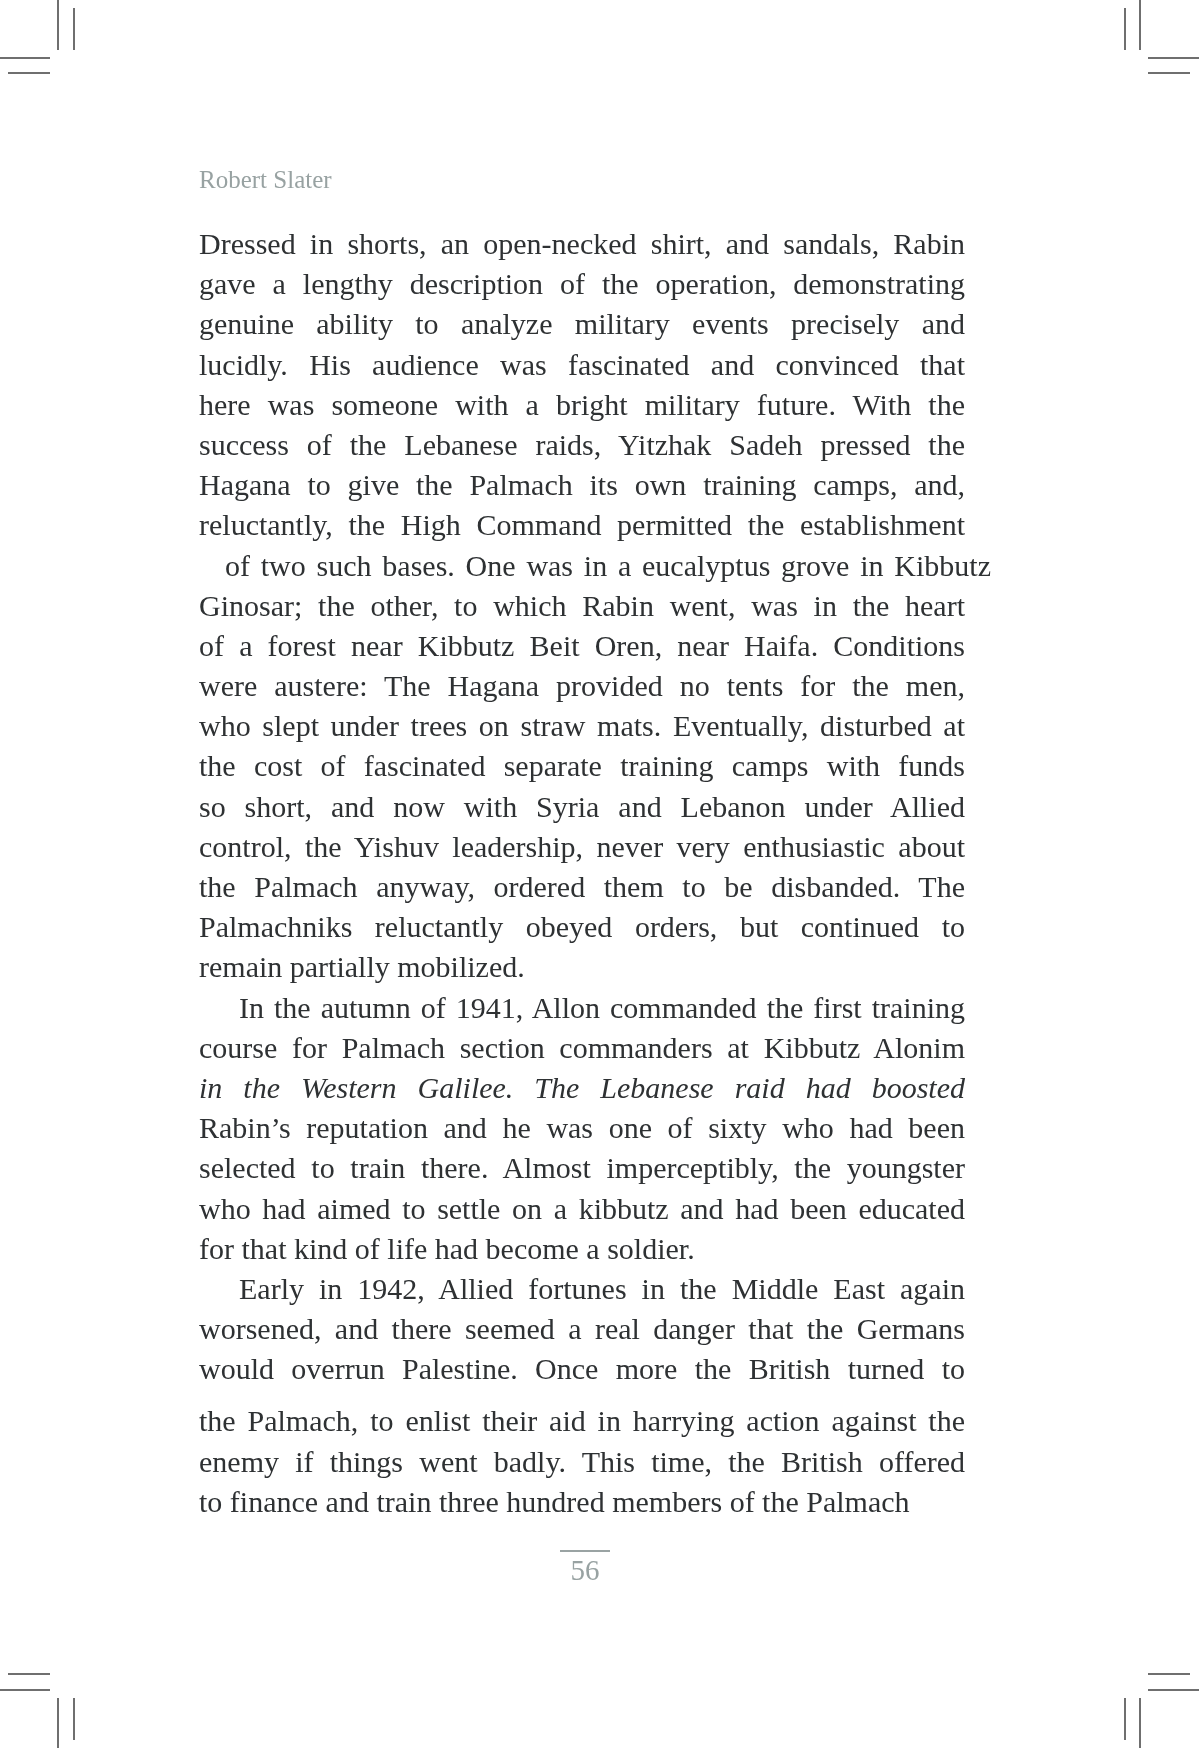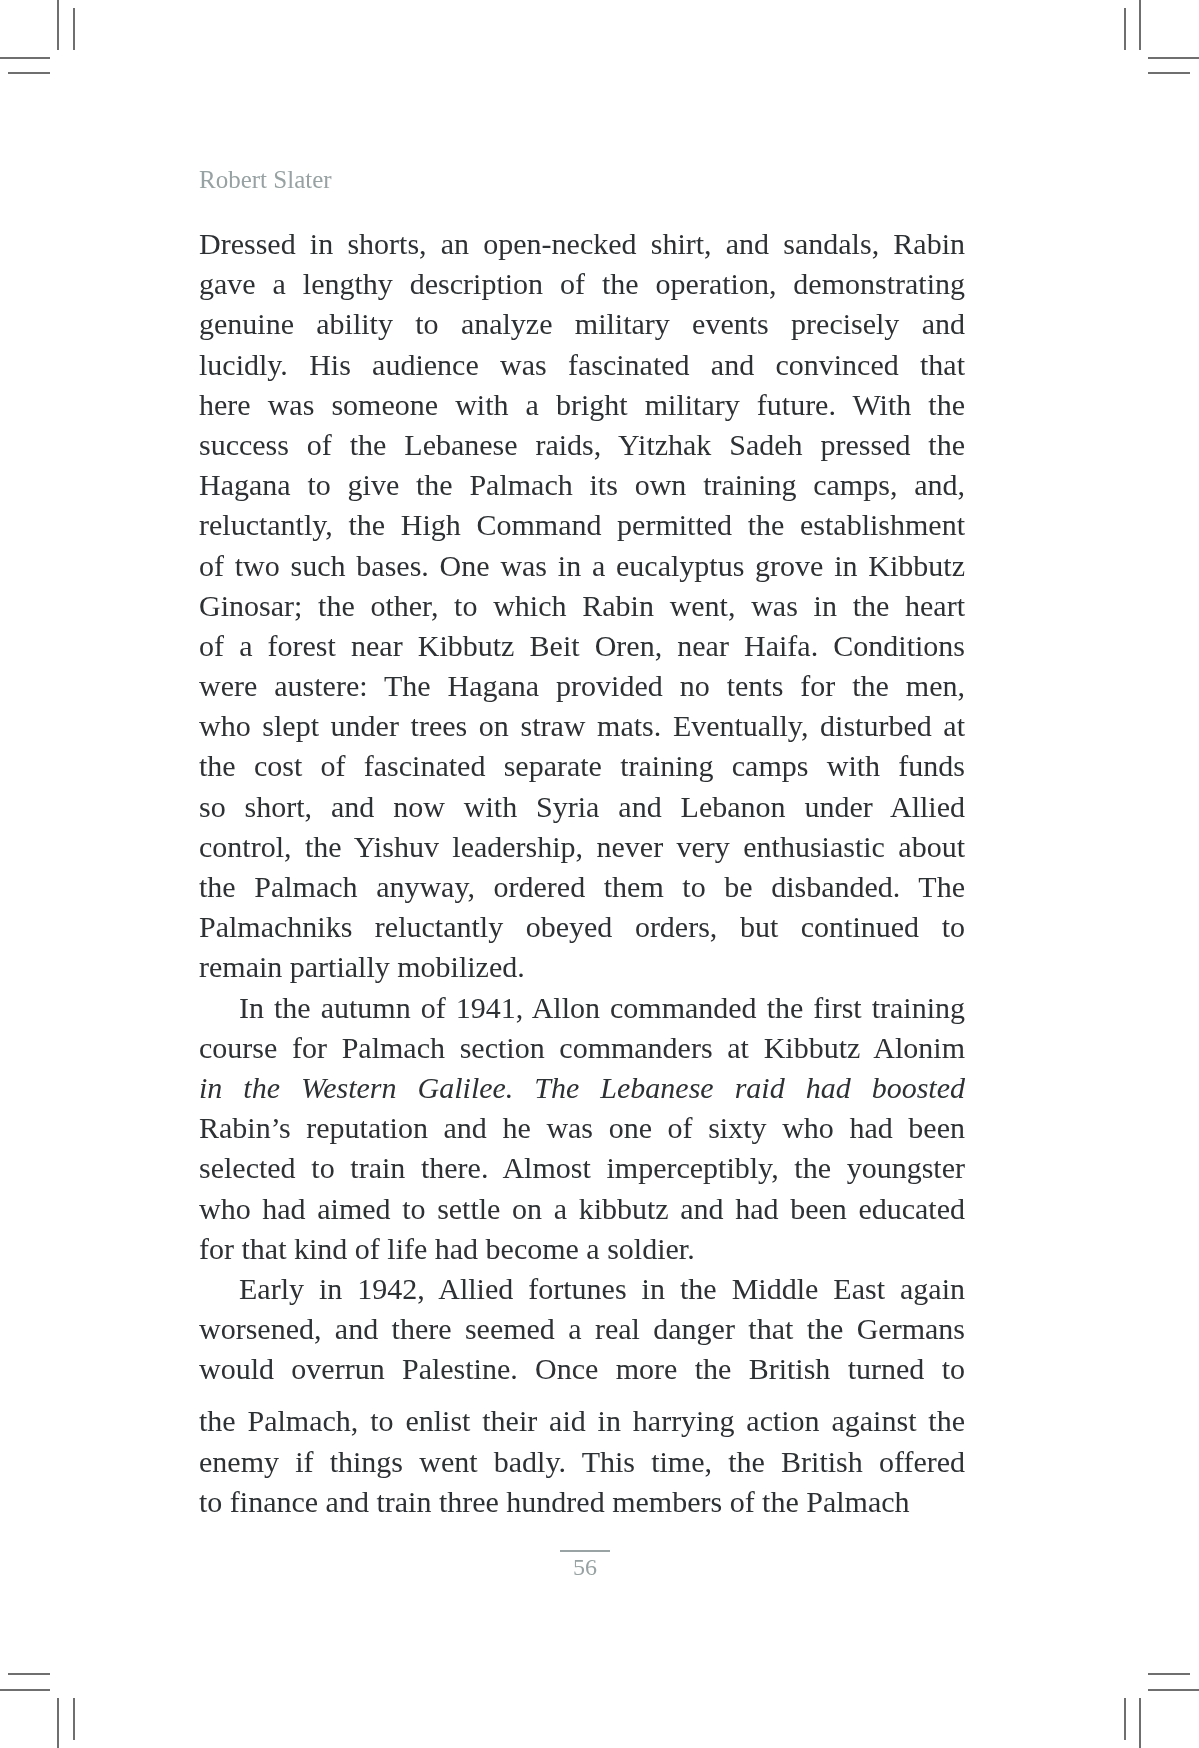--- a/index.html
+++ b/index.html
@@ -17,21 +17,21 @@
     font-family: "Liberation Serif", serif; font-size: 30px;
     line-height: 40.2px; color: #2e3133;
     text-align: justify;
   }
   .line { display: block; white-space: nowrap; text-align-last: justify; text-align: justify; height: 40.2px; overflow: visible; transform-origin: left top; }
   .line.last { text-align-last: left; }
   .line.indent { text-indent: 40px; }
   .page-number {
     position: absolute; left: 560px; top: 1550px; width: 50px;
     text-align: center;
-    font-family: "Liberation Serif", serif; font-size: 24px; color: #98a2a2;
+    font-family: "Liberation Serif", serif; font-size: 29px; color: #98a2a2;
     border-top: 2px solid #9aa3a3; padding-top: 2px;
   }
 </style>
 </head>
 <body>
 
 <div class="mark v" style="left:57px;top:0;height:50px;"></div>
 <div class="mark v" style="left:73px;top:8px;height:42px;"></div>
 <div class="mark h" style="left:0;top:57px;width:50px;"></div>
 <div class="mark h" style="left:8px;top:72px;width:42px;"></div>
@@ -56,21 +56,21 @@
 <div class="body-text" id="body-text">
     <div>
       <span class="line" style="display: block; width: 766px; white-space: nowrap;">Dressed in shorts, an open-necked shirt, and sandals, Rabin</span>
       <span class="line" style="display: block; width: 766px; white-space: nowrap;">gave a lengthy description of the operation, demonstrating</span>
       <span class="line" style="display: block; width: 766px; white-space: nowrap;">genuine ability to analyze military events precisely and</span>
       <span class="line" style="display: block; width: 766px; white-space: nowrap;">lucidly. His audience was fascinated and convinced that</span>
       <span class="line" style="display: block; width: 766px; white-space: nowrap;">here was someone with a bright military future. With the</span>
       <span class="line" style="display: block; width: 766px; white-space: nowrap;">success of the Lebanese raids, Yitzhak Sadeh pressed the</span>
       <span class="line" style="display: block; width: 766px; white-space: nowrap;">Hagana to give the Palmach its own training camps, and,</span>
       <span class="line" style="display: block; width: 766px; white-space: nowrap;">reluctantly, the High Command permitted the establishment</span>
-      <span class="line" style="display: block; width: 766px; white-space: nowrap;">of two such bases. One was in a eucalyptus grove in Kibbutz</span>
+      <span class="line" style="display: block; width: 766px; white-space: nowrap; margin-left: 26px;">of two such bases. One was in a eucalyptus grove in Kibbutz</span>
       <span class="line" style="display: block; width: 766px; white-space: nowrap;">Ginosar; the other, to which Rabin went, was in the heart</span>
       <span class="line" style="display: block; width: 766px; white-space: nowrap;">of a forest near Kibbutz Beit Oren, near Haifa. Conditions</span>
       <span class="line" style="display: block; width: 766px; white-space: nowrap;">were austere: The Hagana provided no tents for the men,</span>
       <span class="line" style="display: block; width: 766px; white-space: nowrap;">who slept under trees on straw mats. Eventually, disturbed at</span>
       <span class="line" style="display: block; width: 766px; white-space: nowrap;">the cost of fascinated separate training camps with funds</span>
       <span class="line" style="display: block; width: 766px; white-space: nowrap;">so short, and now with Syria and Lebanon under Allied</span>
       <span class="line" style="display: block; width: 766px; white-space: nowrap;">control, the Yishuv leadership, never very enthusiastic about</span>
       <span class="line" style="display: block; width: 766px; white-space: nowrap;">the Palmach anyway, ordered them to be disbanded. The</span>
       <span class="line" style="display: block; width: 766px; white-space: nowrap;">Palmachniks reluctantly obeyed orders, but continued to</span>
       <span class="line last" style="display: block; width: 766px; white-space: nowrap;">remain partially mobilized.</span>

